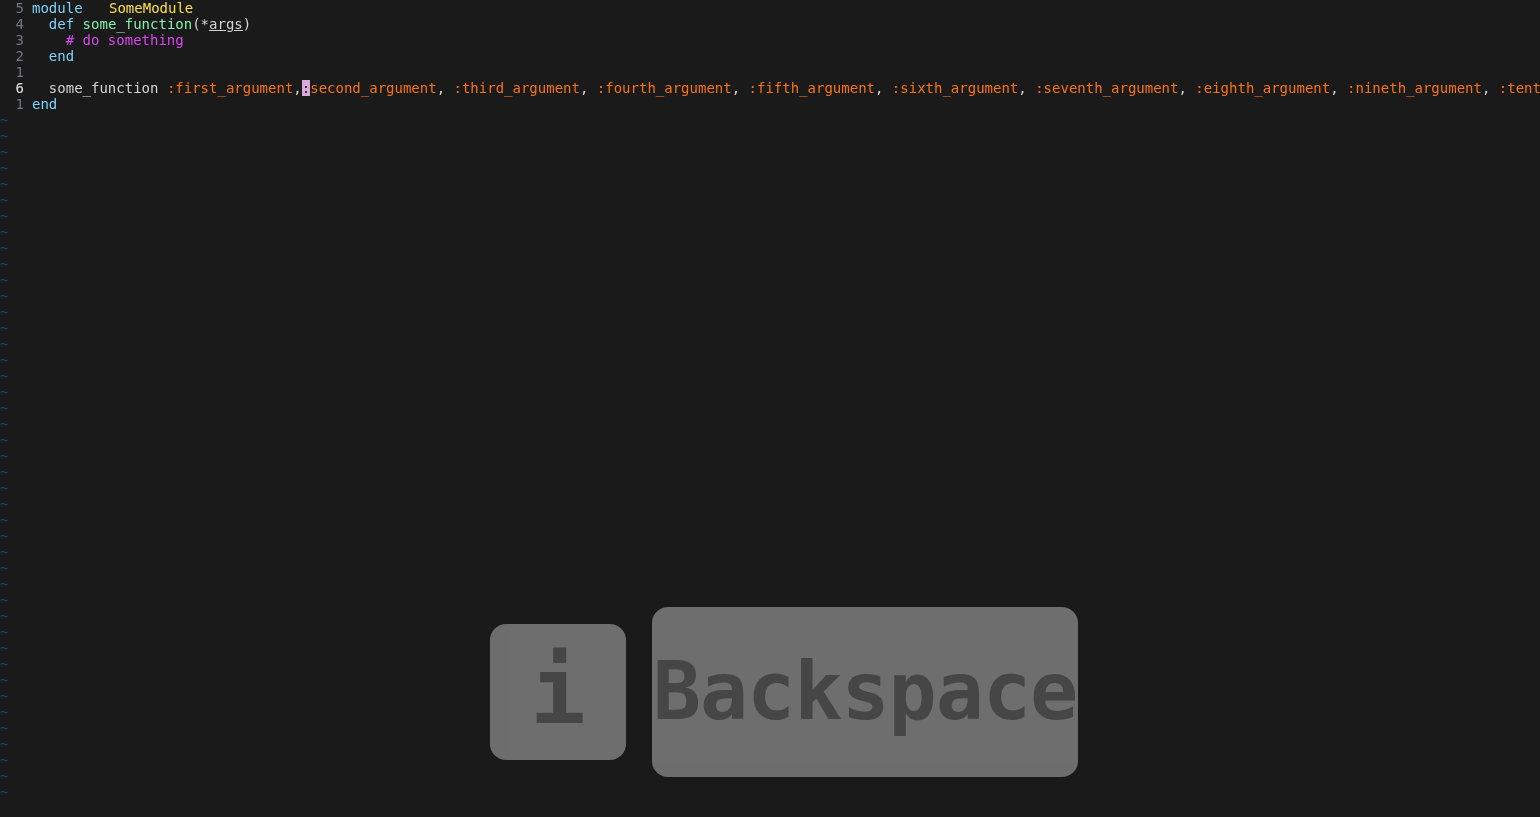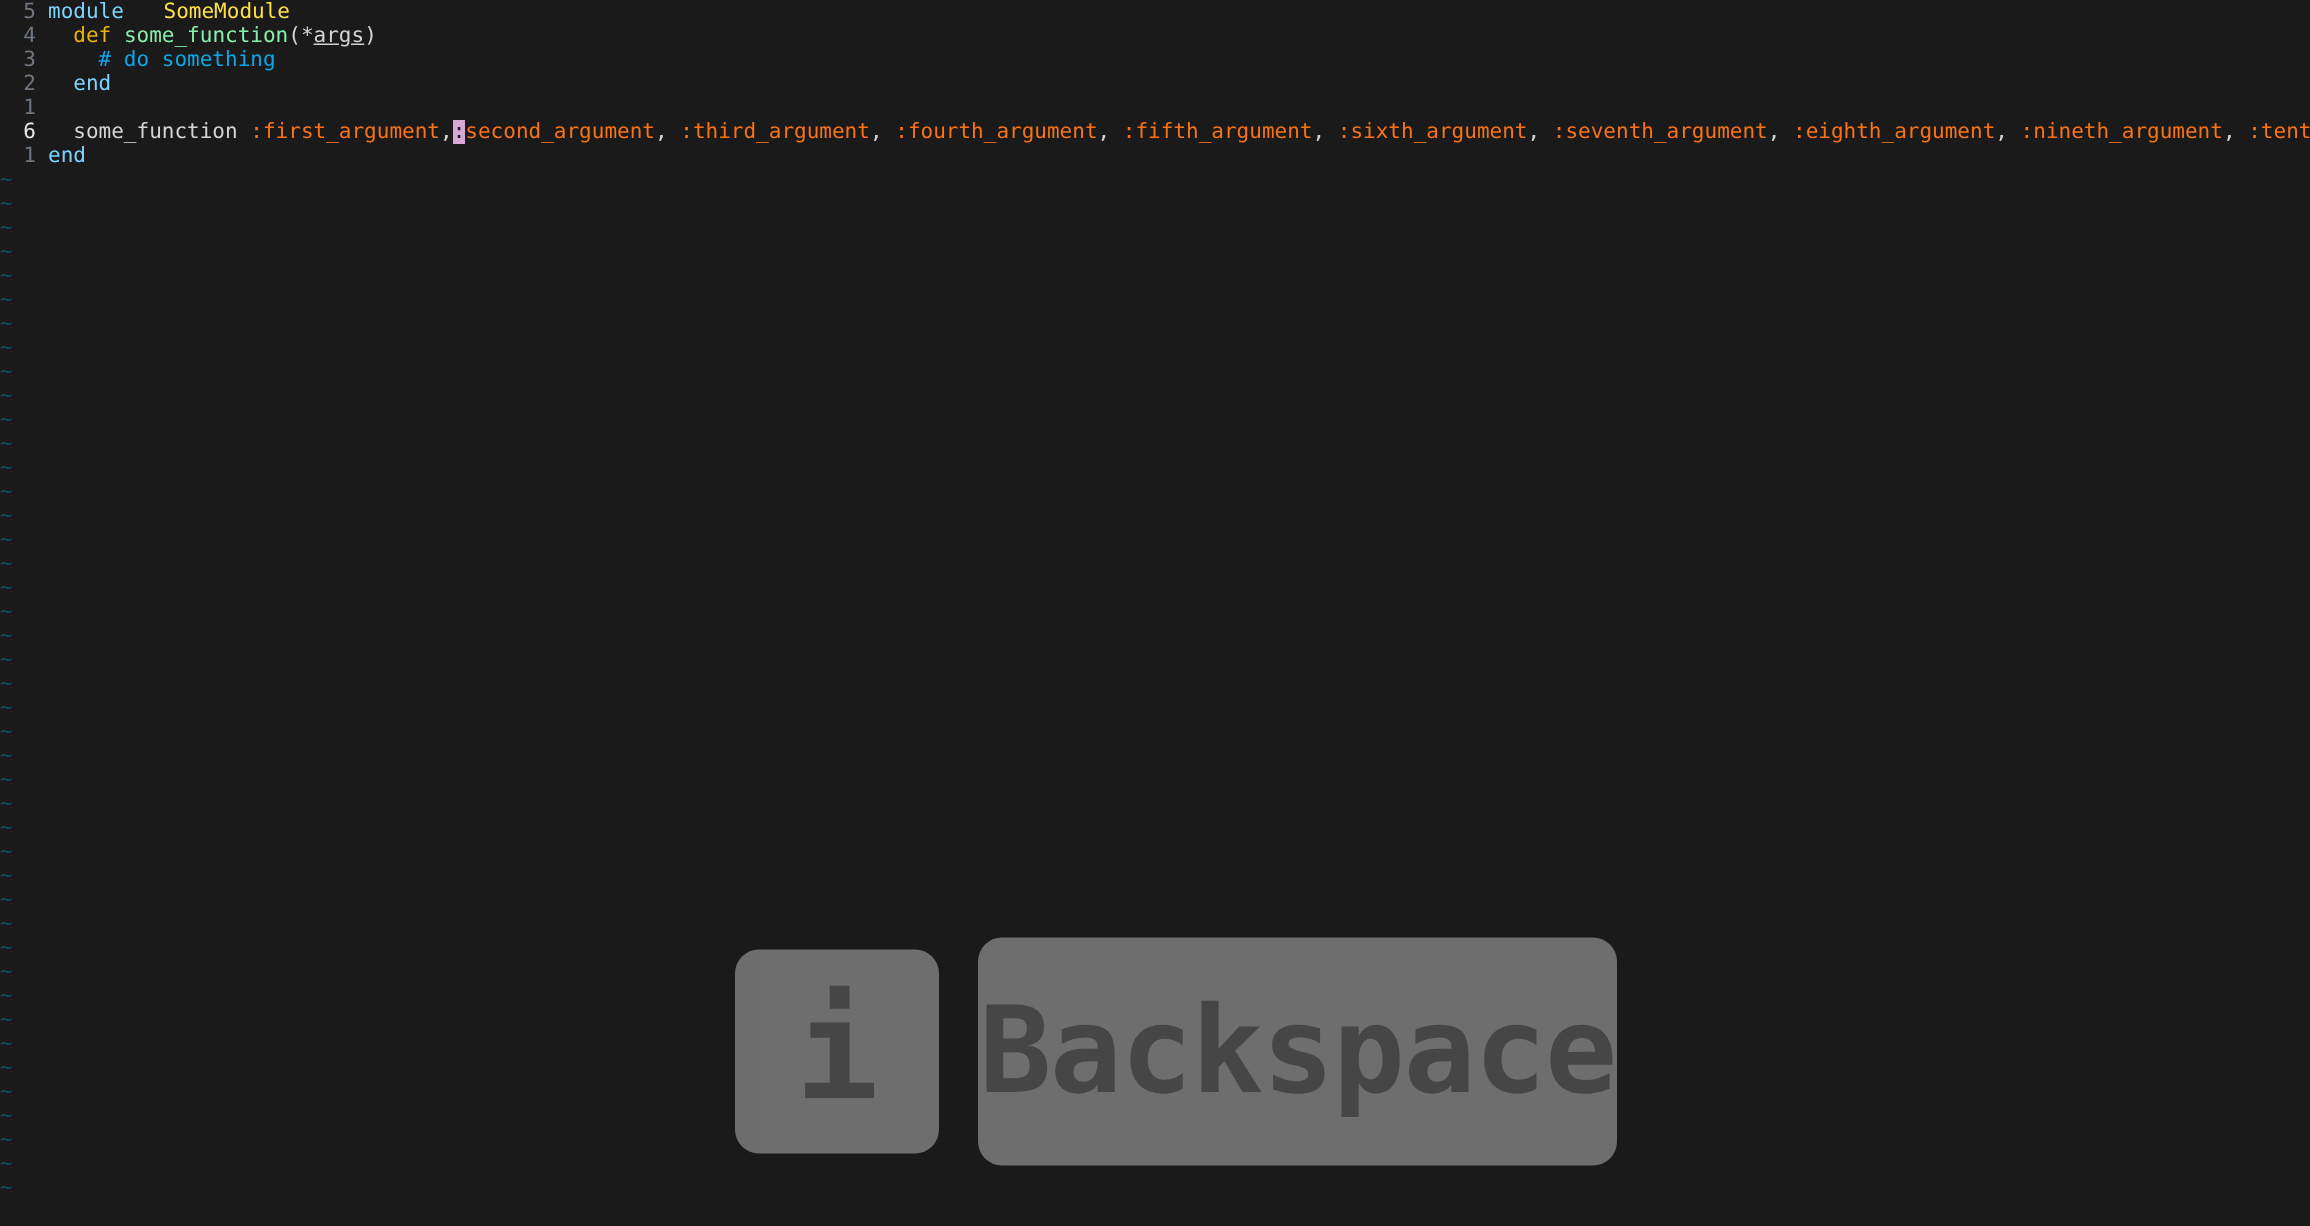--- a/index.html
+++ b/index.html
@@ -43,38 +43,38 @@
     }
     .keyword-module {
       color: #7dd3fc;
       text-align: right;
     }
     .classname {
       color: #fde047;
       margin-left: 18px;
     }
     .keyword-def {
-      color: #eab308;
+      color: #7dd3fc;
       margin-top: 28px;
     }
     .funcname {
       color: #86efac;
     }
     .paren {
       color: #d4d4d4;
     }
     .star {
       color: #d4d4d4;
     }
     .param {
       color: #d4d4d4;
       text-decoration: underline;
     }
     .comment {
-      color: #0ea5e9;
+      color: #d946ef;
     }
     .keyword-end {
       color: #7dd3fc;
       margin-top: 39px;
     }
     .call {
       color: #d4d4d4;
     }
     .symbol {
       color: #f97316;
@@ -119,21 +119,21 @@
       opacity: 0.75;
     }
     .key-i {
       width: 136px;
       height: 136px;
       font-size: 92px;
       font-weight: 900;
     }
     .key-backspace {
       width: 426px;
-      height: 152px;
+      height: 170px;
       font-size: 80px;
       font-weight: 900;
       letter-spacing: -1px;
     }
   </style>
 </head>
 <body>
 
 <div class="editor">
   <div class="line">

